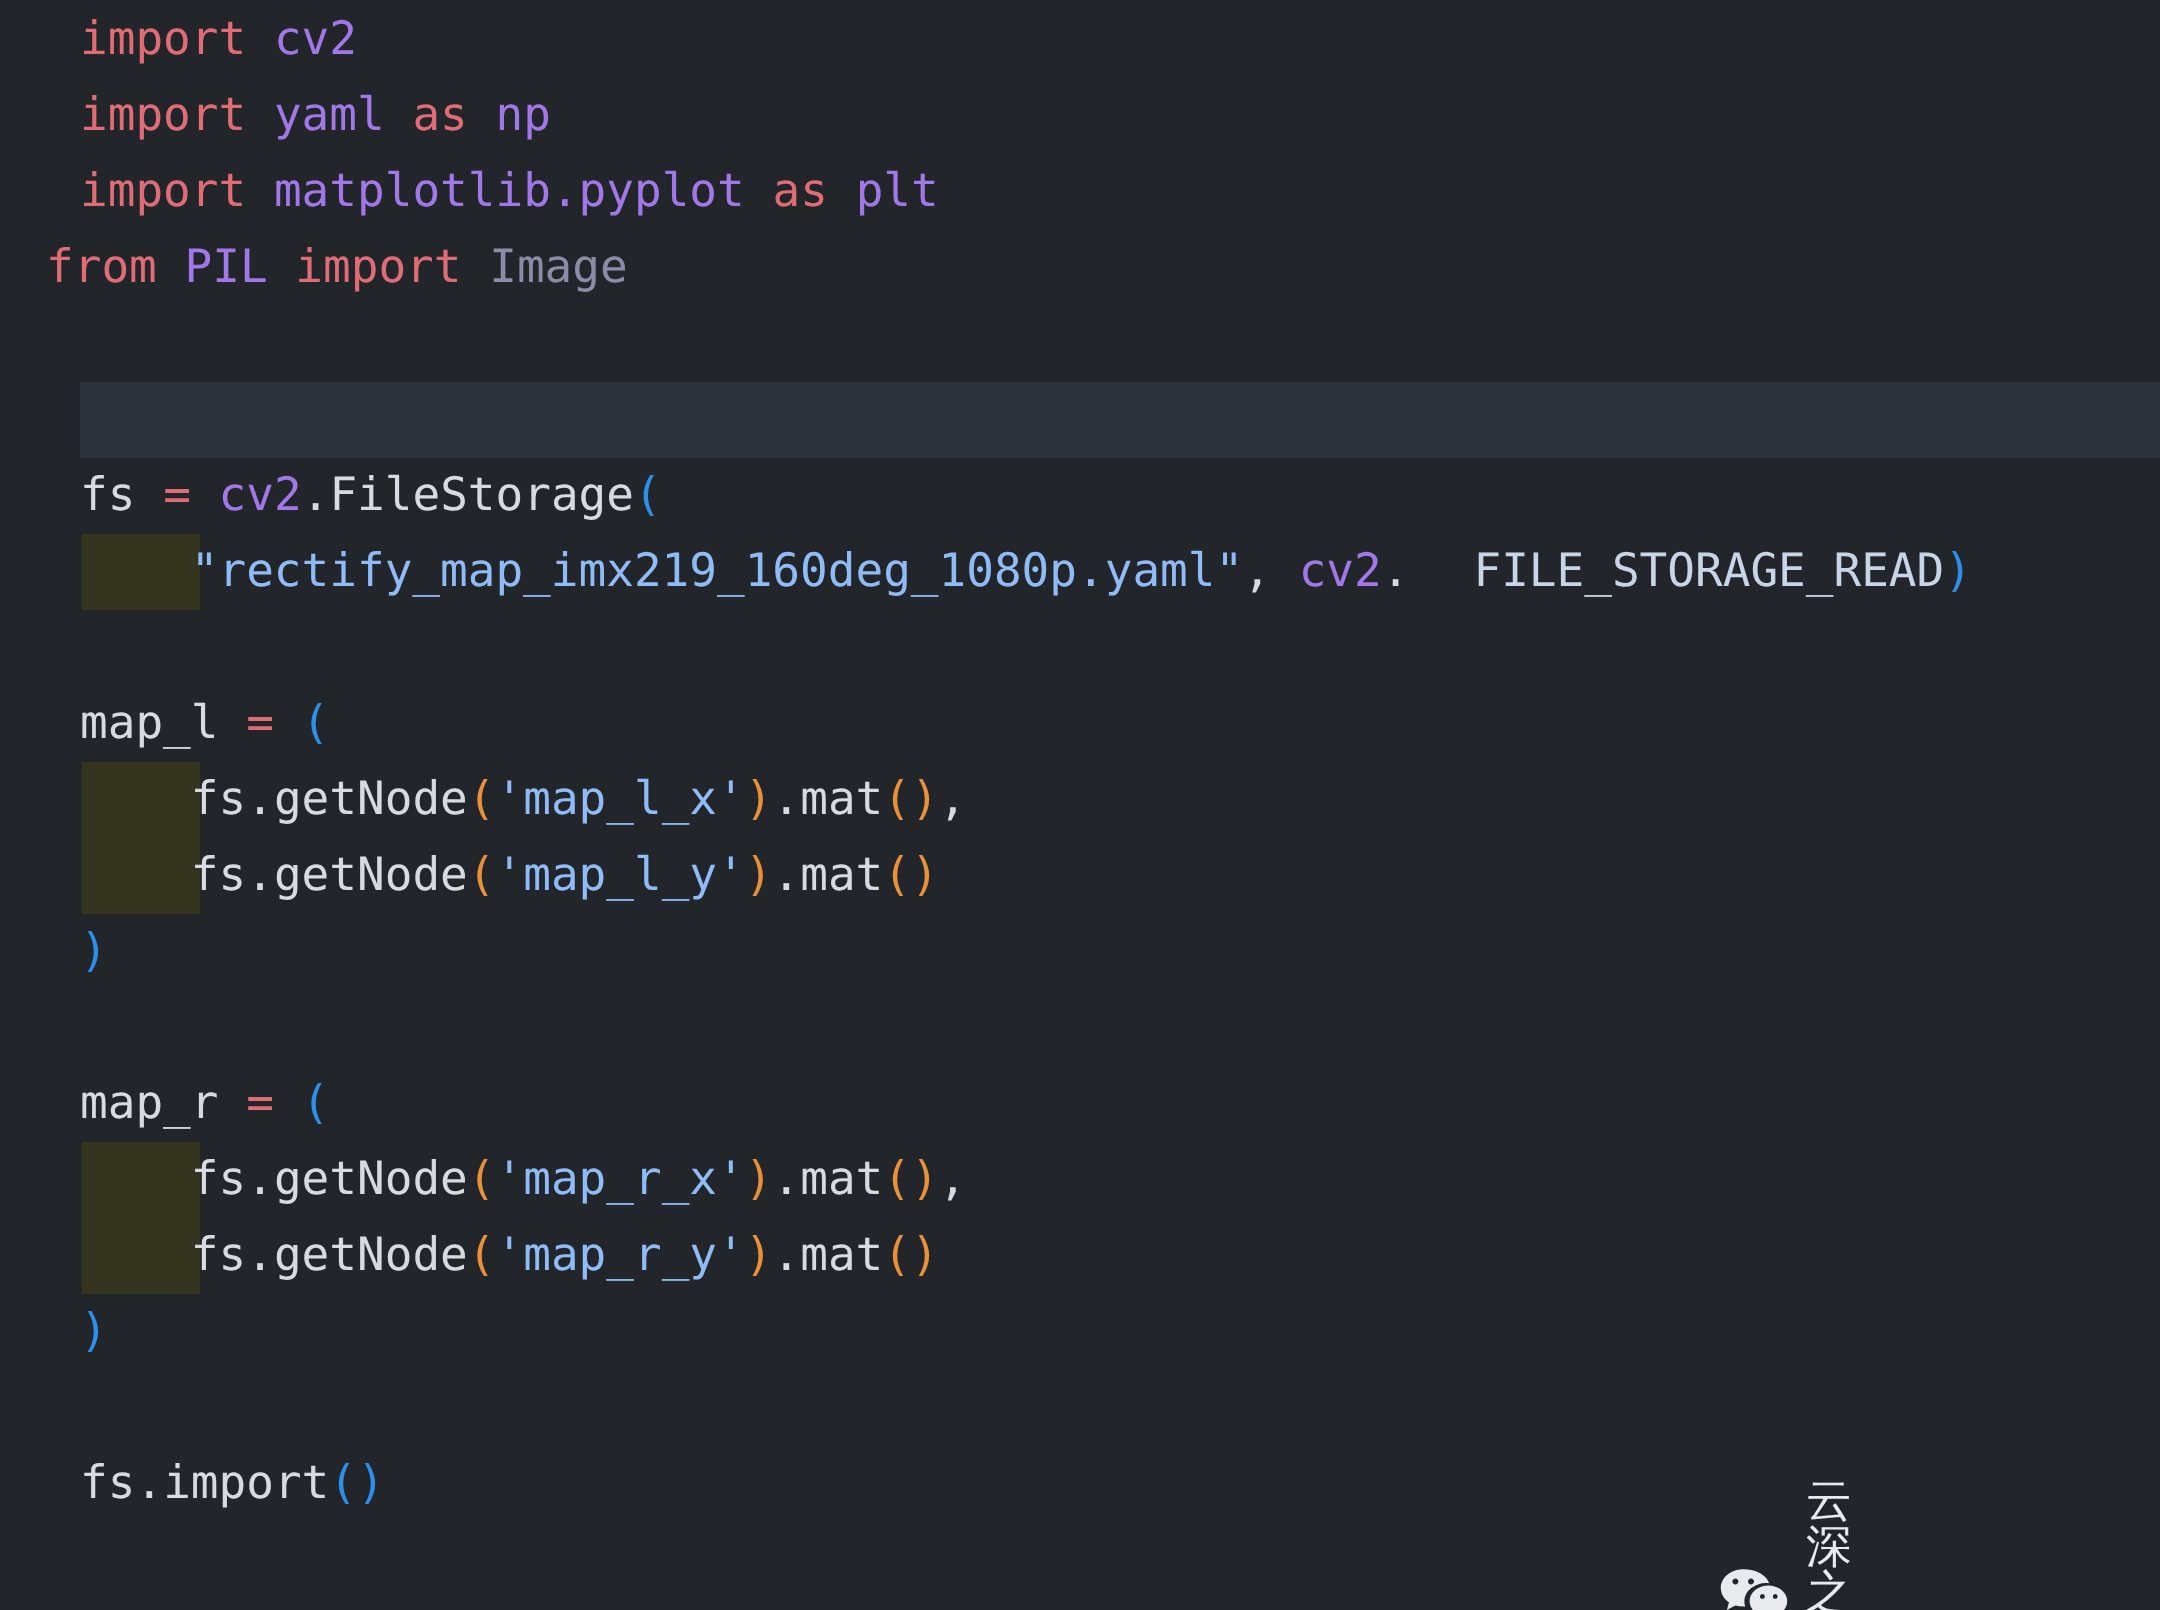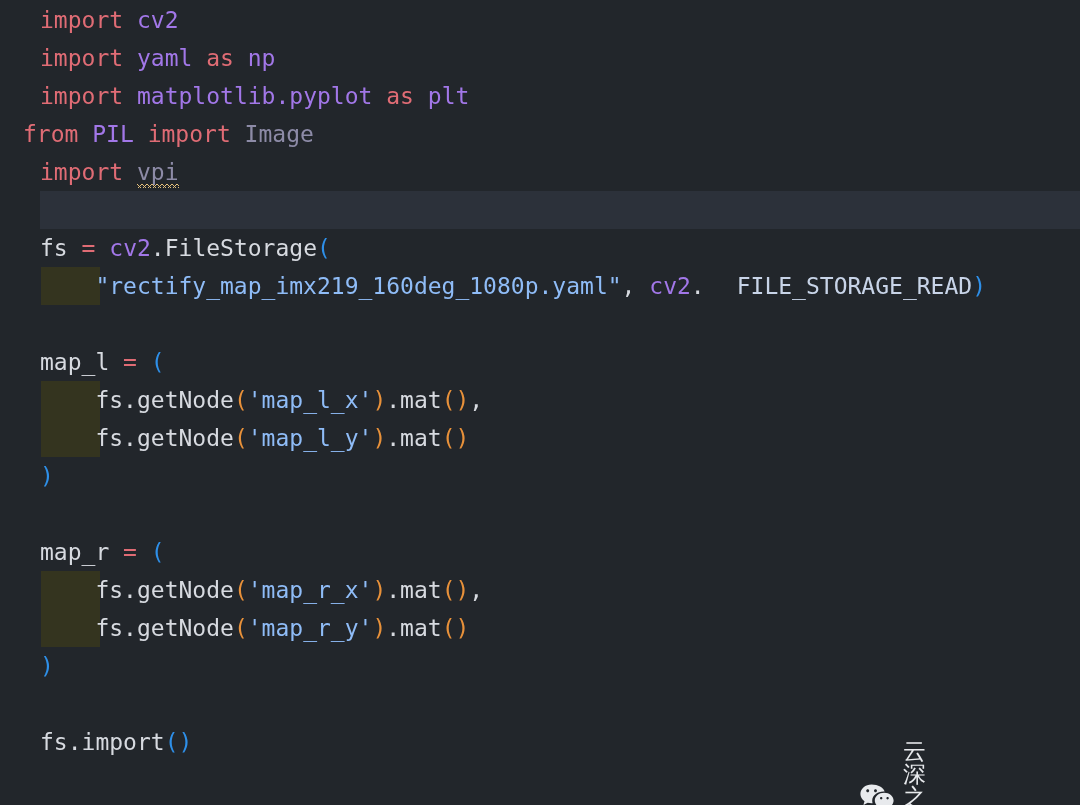--- a/index.html
+++ b/index.html
@@ -120,21 +120,20 @@
 </style>
 </head>
 <body>
 
 <div id="editor">
   <div class="code-area">
       <div class="line" style="top: 1px; position: absolute; left: 0px; right: 0px;"><span class="ltext"><span class="kw">import</span><span class="plain"> </span><span class="mod">cv2</span></span></div>
       <div class="line" style="top: 39px; position: absolute; left: 0px; right: 0px;"><span class="ltext"><span class="kw">import</span><span class="plain"> </span><span class="mod">yaml</span><span class="plain"> </span><span class="kw">as</span><span class="plain"> </span><span class="mod">np</span></span></div>
       <div class="line" style="top: 77px; position: absolute; left: 0px; right: 0px;"><span class="ltext"><span class="kw">import</span><span class="plain"> </span><span class="mod">matplotlib</span><span class="mod">.</span><span class="mod">pyplot</span><span class="plain"> </span><span class="kw">as</span><span class="plain"> </span><span class="mod">plt</span></span></div>
       <div class="line" style="top: 115px; position: absolute; left: 0px; right: 0px; padding-left: 23px;"><span class="ltext"><span class="kw">from</span><span class="plain"> </span><span class="mod">PIL</span><span class="plain"> </span><span class="kw">import</span><span class="plain"> </span><span class="cls">Image</span></span></div>
-      <div class="line" style="top: 153px; position: absolute; left: 0px; right: 0px;"><span class="ltext"><span class="kw">import</span><span class="plain"> </span><span class="cls"><span class="squiggle">vpi</span></span></span></div>
       <div class="line active-line" style="top: 191px; position: absolute; left: 0px; right: 0px;"><span class="ltext"></span></div>
       <div class="line" style="top: 229px; position: absolute; left: 0px; right: 0px;"><span class="ltext"><span class="plain">fs</span><span class="plain"> </span><span class="op">=</span><span class="plain"> </span><span class="mod">cv2</span><span class="dot">.</span><span class="plain">FileStorage</span><span class="br1">(</span></span></div>
       <div class="line" style="top: 267px; position: absolute; left: 0px; right: 0px;"><span class="ltext"><span class="plain">    </span><span class="str">"rectify_map_imx219_160deg_1080p.yaml"</span><span class="punc">,</span><span class="plain"> </span><span class="mod">cv2</span><span class="dot">.</span><span class="const">FILE_STORAGE_READ</span><span class="br1">)</span></span></div>
       <div class="line" style="top: 305px; position: absolute; left: 0px; right: 0px;"><span class="ltext"></span></div>
       <div class="indent-block" style="top: 267px; height: 38px;"></div>
       <div class="line" style="top: 343px; position: absolute; left: 0px; right: 0px;"><span class="ltext"><span class="plain">map_l</span><span class="plain"> </span><span class="op">=</span><span class="plain"> </span><span class="br1">(</span></span></div>
       <div class="line" style="top: 381px; position: absolute; left: 0px; right: 0px;"><span class="ltext"><span class="plain">    </span><span class="plain">fs</span><span class="dot">.</span><span class="plain">getNode</span><span class="br2">(</span><span class="str">'map_l_x'</span><span class="br2">)</span><span class="dot">.</span><span class="plain">mat</span><span class="br2">(</span><span class="br2">)</span><span class="punc">,</span></span></div>
       <div class="line" style="top: 419px; position: absolute; left: 0px; right: 0px;"><span class="ltext"><span class="plain">    </span><span class="plain">fs</span><span class="dot">.</span><span class="plain">getNode</span><span class="br2">(</span><span class="str">'map_l_y'</span><span class="br2">)</span><span class="dot">.</span><span class="plain">mat</span><span class="br2">(</span><span class="br2">)</span></span></div>
       <div class="line" style="top: 457px; position: absolute; left: 0px; right: 0px;"><span class="ltext"><span class="br1">)</span></span></div>
       <div class="indent-block" style="top: 381px; height: 76px;"></div>

